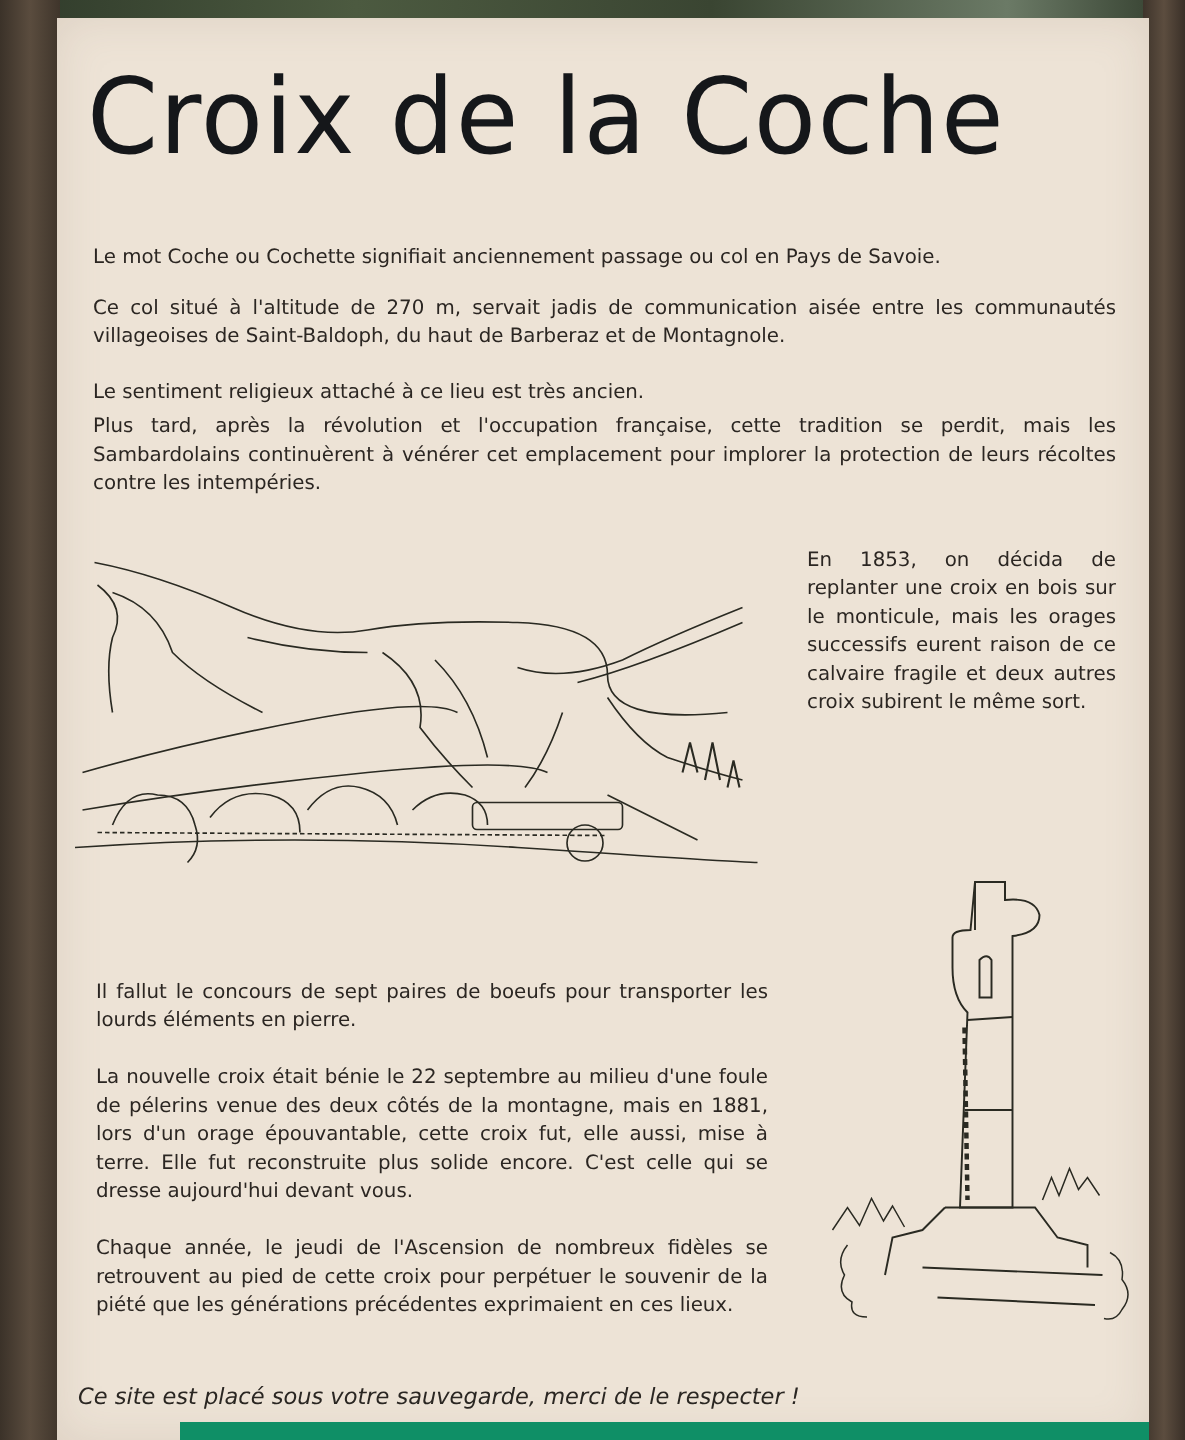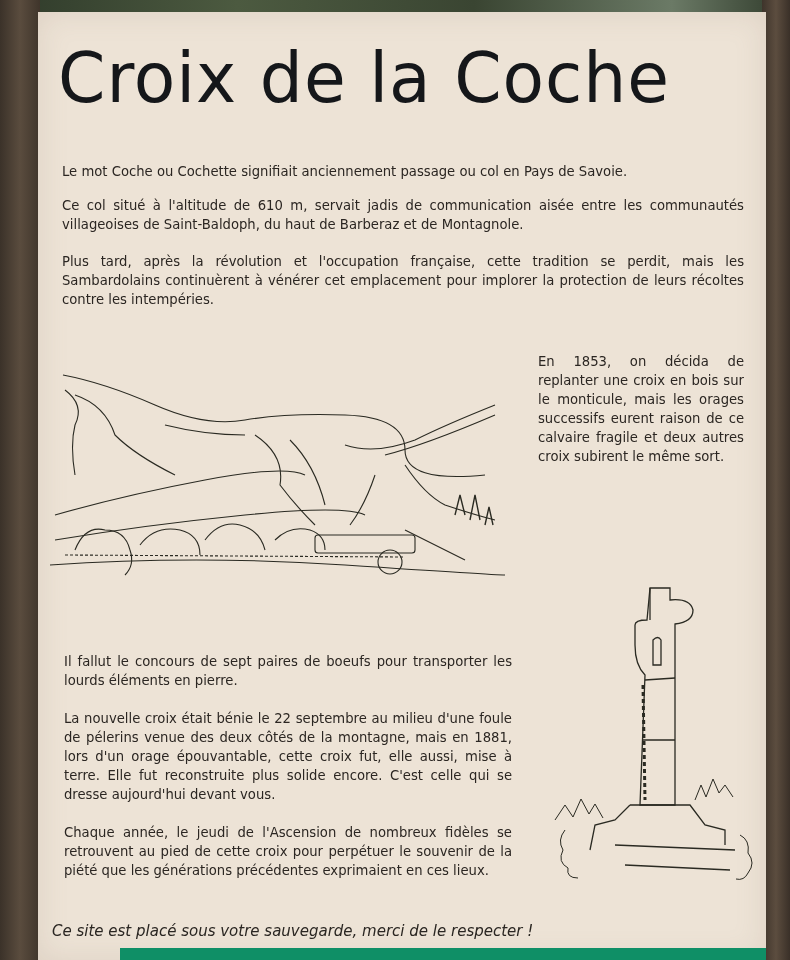--- a/index.html
+++ b/index.html
@@ -7,21 +7,21 @@
   .trees{position:absolute;left:0;top:0;width:790px;height:14px;background:linear-gradient(90deg,#2f3a2a,#4c5a40 30%,#3a4532 60%,#6b7a66 85%,#2f3a2a);}
   .post-left{position:absolute;left:0;top:0;width:40px;height:960px;background:linear-gradient(90deg,#3b3229,#5a4c3e 50%,#3f352b);}
   .post-right{position:absolute;right:0;top:0;width:28px;height:960px;background:linear-gradient(90deg,#3e342b,#5c4d3f 50%,#3a3028);}
   .panel{position:absolute;left:38px;top:12px;width:728px;height:948px;background:#ede3d6;box-shadow:inset 0 0 30px rgba(150,130,110,0.18);}
   .title{position:absolute;left:58px;top:38px;font-family:"DejaVu Sans",sans-serif;font-size:70px;line-height:80px;color:#15171a;letter-spacing:1px;transform:scaleX(0.97);transform-origin:left;}
   .para{position:absolute;font-family:"DejaVu Sans",sans-serif;font-size:13.2px;line-height:19px;color:#2b2622;text-align:justify;}
   .para p{margin:4px;}
   .p1{left:58px;top:158px;width:690px;}
   .p2{left:58px;top:192px;width:690px;}
   .p3{left:58px;top:248px;width:690px;}
-  .side{left:534px;top:348px;width:214px;}
+  .side{left:534px;top:360px;width:214px;}
   .side p{margin-bottom:19px;}
   .low{left:60px;top:648px;width:456px;}
   .low p{margin-bottom:19px;}
   .footer{position:absolute;left:52px;top:922px;font-family:"DejaVu Sans",sans-serif;font-style:italic;font-size:15px;color:#2a2622;}
   .green-strip{position:absolute;left:120px;top:948px;width:646px;height:12px;background:#0f8f66;}
   .illus{position:absolute;}
   .scene{left:45px;top:365px;width:470px;height:230px;}
   .cross{left:535px;top:580px;width:240px;height:320px;}
 </style>
 </head>
@@ -32,23 +32,24 @@
 <div class="post-right"></div>
 
 <div class="panel"></div>
 
 <div class="title">Croix de la Coche</div>
 
 <div class="para p1">
   <p>Le mot Coche ou Cochette signifiait anciennement passage ou col en Pays de Savoie.</p>
 </div>
 <div class="para p2">
-  <p>Ce col situé à l'altitude de 610 m, servait jadis de communication aisée entre les communautés villageoises de Saint-Baldoph, du haut de Barberaz et de Montagnole.</p>
+  <p>Ce col situé à l'altitude de 270 m, servait jadis de communication aisée entre les communautés villageoises de Saint-Baldoph, du haut de Barberaz et de Montagnole.</p>
 </div>
 <div class="para p3">
+  <p>Le sentiment religieux attaché à ce lieu est très ancien.</p>
   <p>Plus tard, après la révolution et l'occupation française, cette tradition se perdit, mais les Sambardolains continuèrent à vénérer cet emplacement pour implorer la protection de leurs récoltes contre les intempéries.</p>
 </div>
 
 <svg class="illus scene" viewBox="0 0 470 230" fill="none" stroke="#2a2a22" stroke-width="1.1">
   <path d="M18 10 Q60 18 110 40 T200 55 T300 50 T360 85 T440 110"></path>
   <path d="M20 25 Q40 40 30 60 Q25 80 30 110"></path>
   <path d="M30 30 Q60 40 70 70 Q90 90 130 110"></path>
   <path d="M120 60 Q160 70 200 70"></path>
   <path d="M210 70 Q240 90 235 120 Q250 140 270 160"></path>
   <path d="M245 75 Q270 100 280 140"></path>

